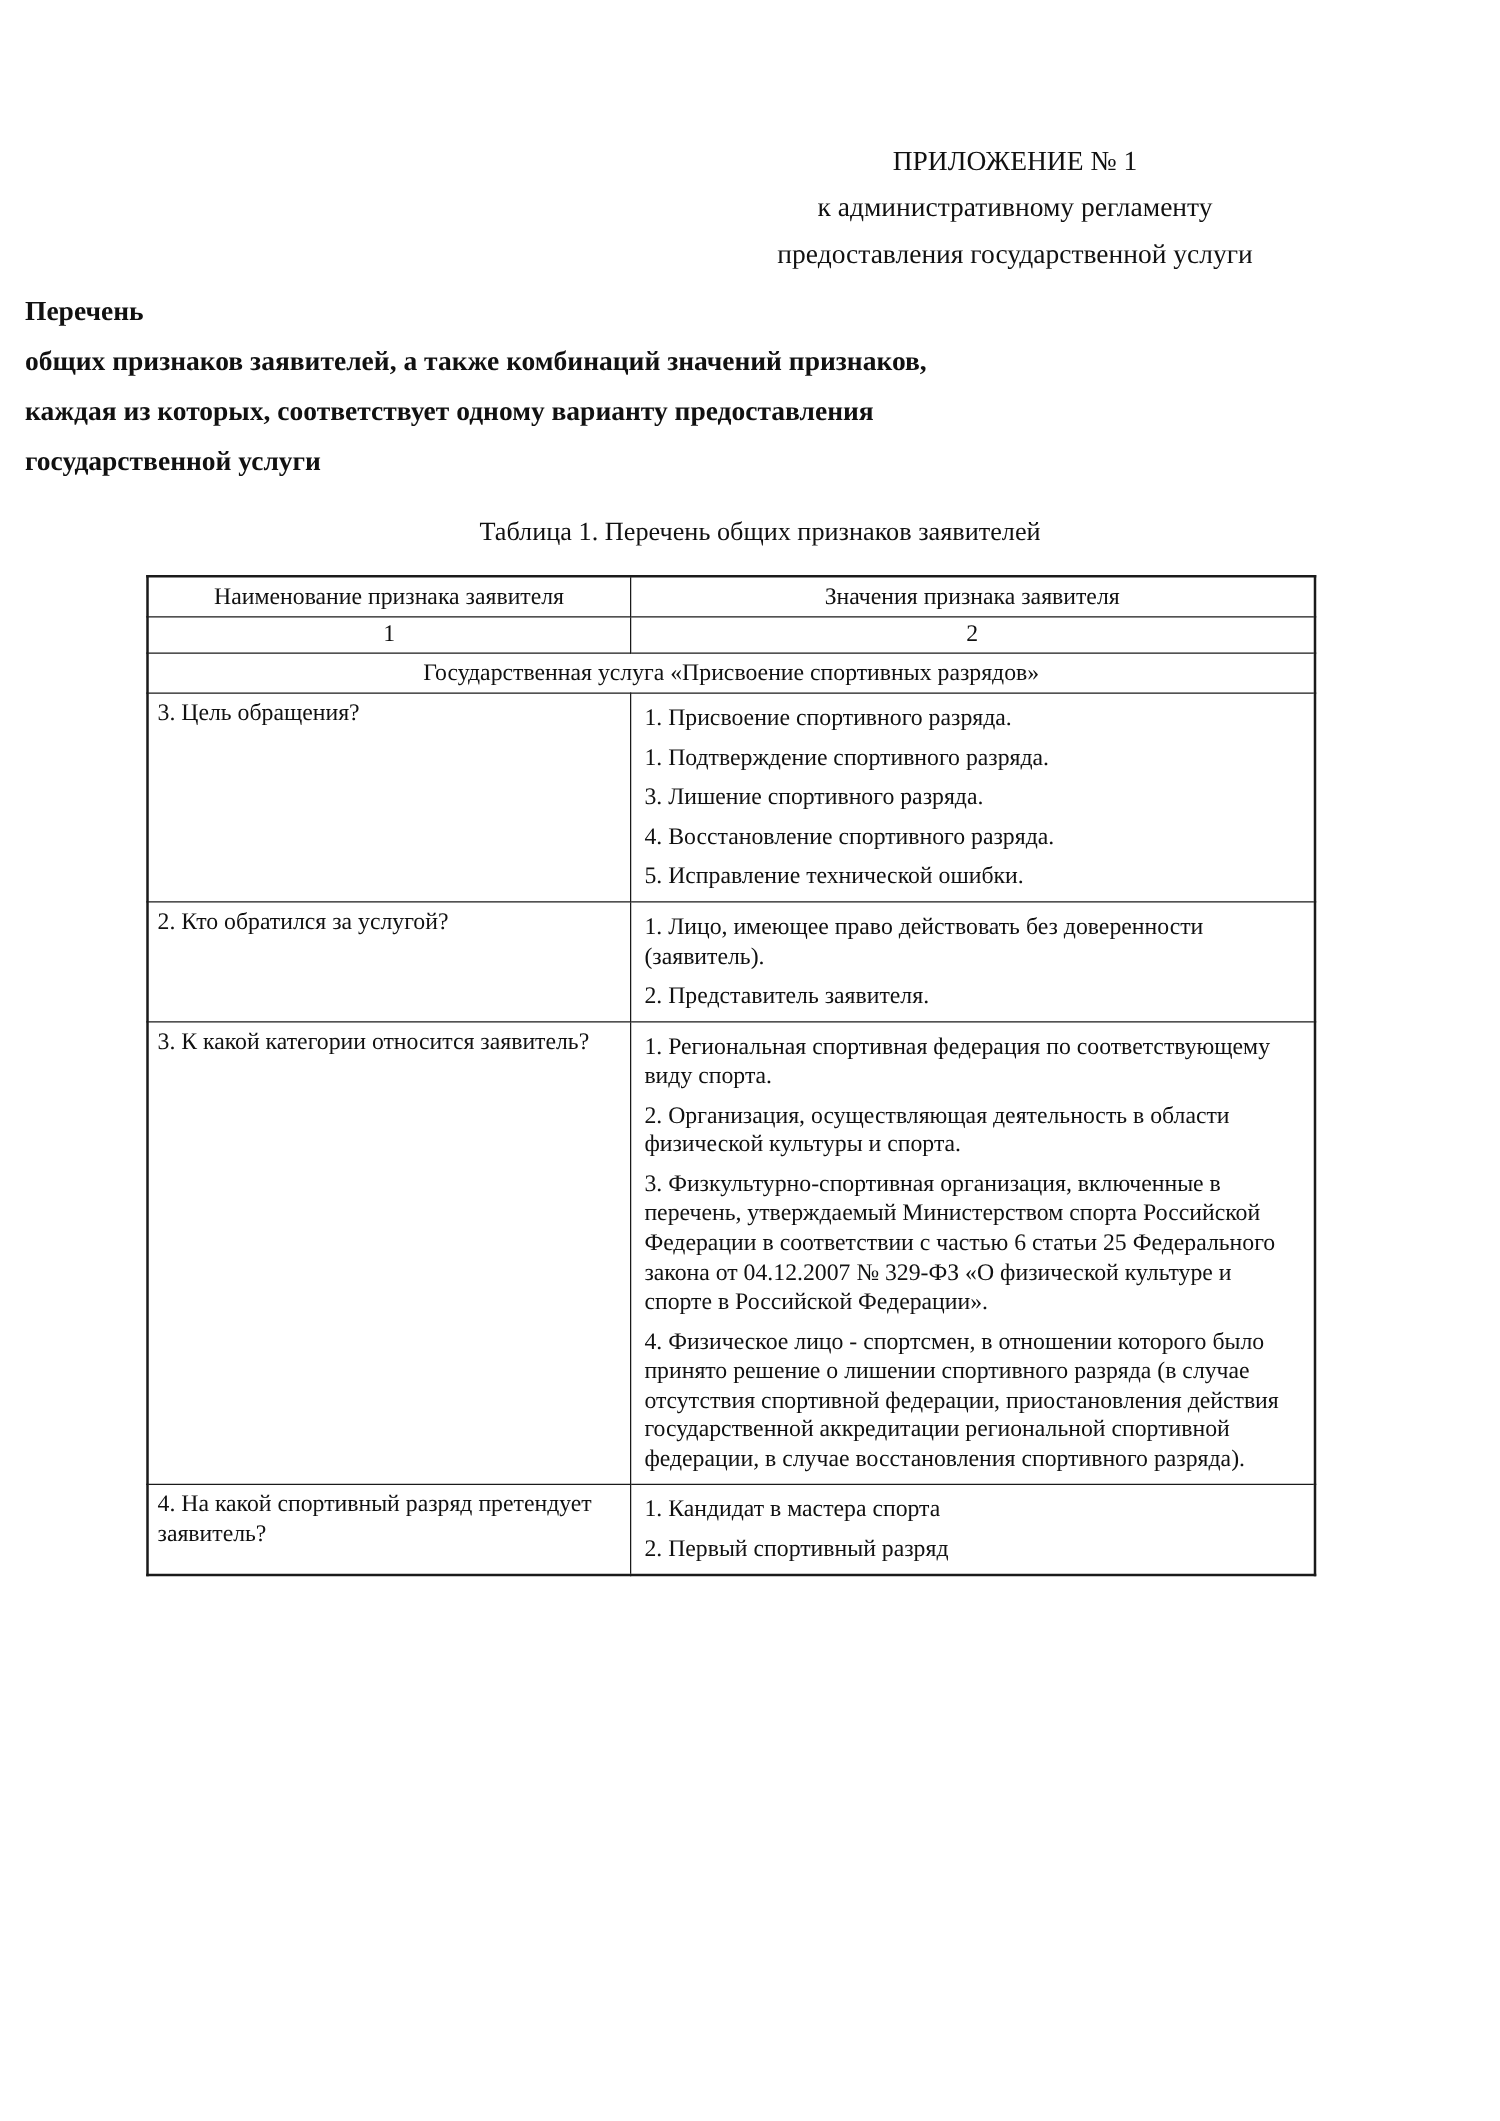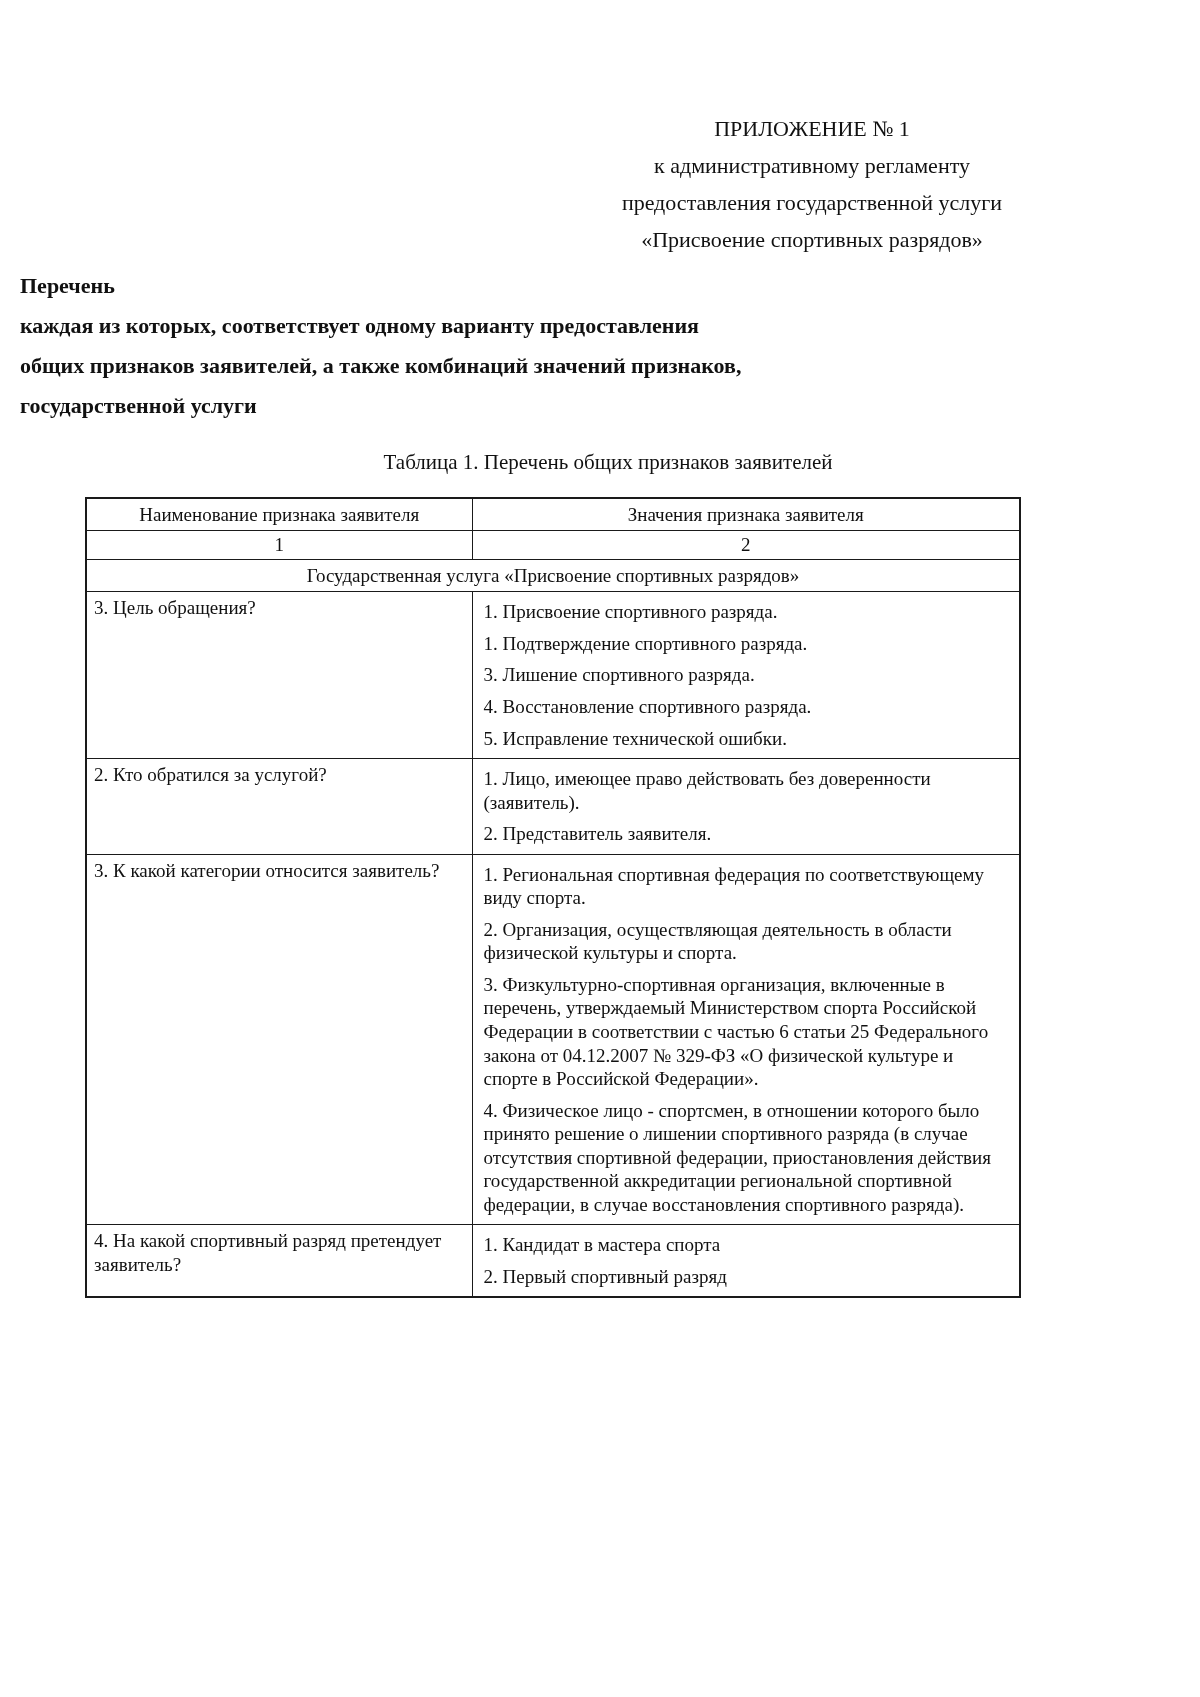--- a/index.html
+++ b/index.html
@@ -34,21 +34,21 @@
   }
   
   .caption {
     margin-top: 16px;
     text-align: center;
     font-size: 21px;
   }
   
   table.features {
     border-collapse: collapse;
-    margin-left: 73px;
+    margin-left: 105px;
     margin-top: 18px;
     width: 936px;
     font-size: 19px;
     line-height: 1.24;
     table-layout: fixed;
   }
   table.features th,
   table.features td {
     border: 1.6px solid #1a1a1a;
     padding: 4px 7px;
@@ -69,27 +69,26 @@
 </style>
 </head>
 <body>
 
 <div class="page">
 
   <div class="appendix">
     <div>ПРИЛОЖЕНИЕ № 1</div>
     <div>к административному регламенту</div>
     <div>предоставления государственной услуги</div>
-    <div>«Присвоение спортивных разрядов»</div>
   </div>
 
   <div class="doc-title">
     <div>Перечень</div>
+    <div>общих признаков заявителей, а также комбинаций значений признаков,</div>
     <div>каждая из которых, соответствует одному варианту предоставления</div>
-    <div>общих признаков заявителей, а также комбинаций значений признаков,</div>
     <div>государственной услуги</div>
   </div>
 
   <div class="caption">Таблица 1. Перечень общих признаков заявителей</div>
 
   <table class="features">
     <thead>
       <tr>
         <th class="col-name">Наименование признака заявителя</th>
         <th class="col-values">Значения признака заявителя</th>

